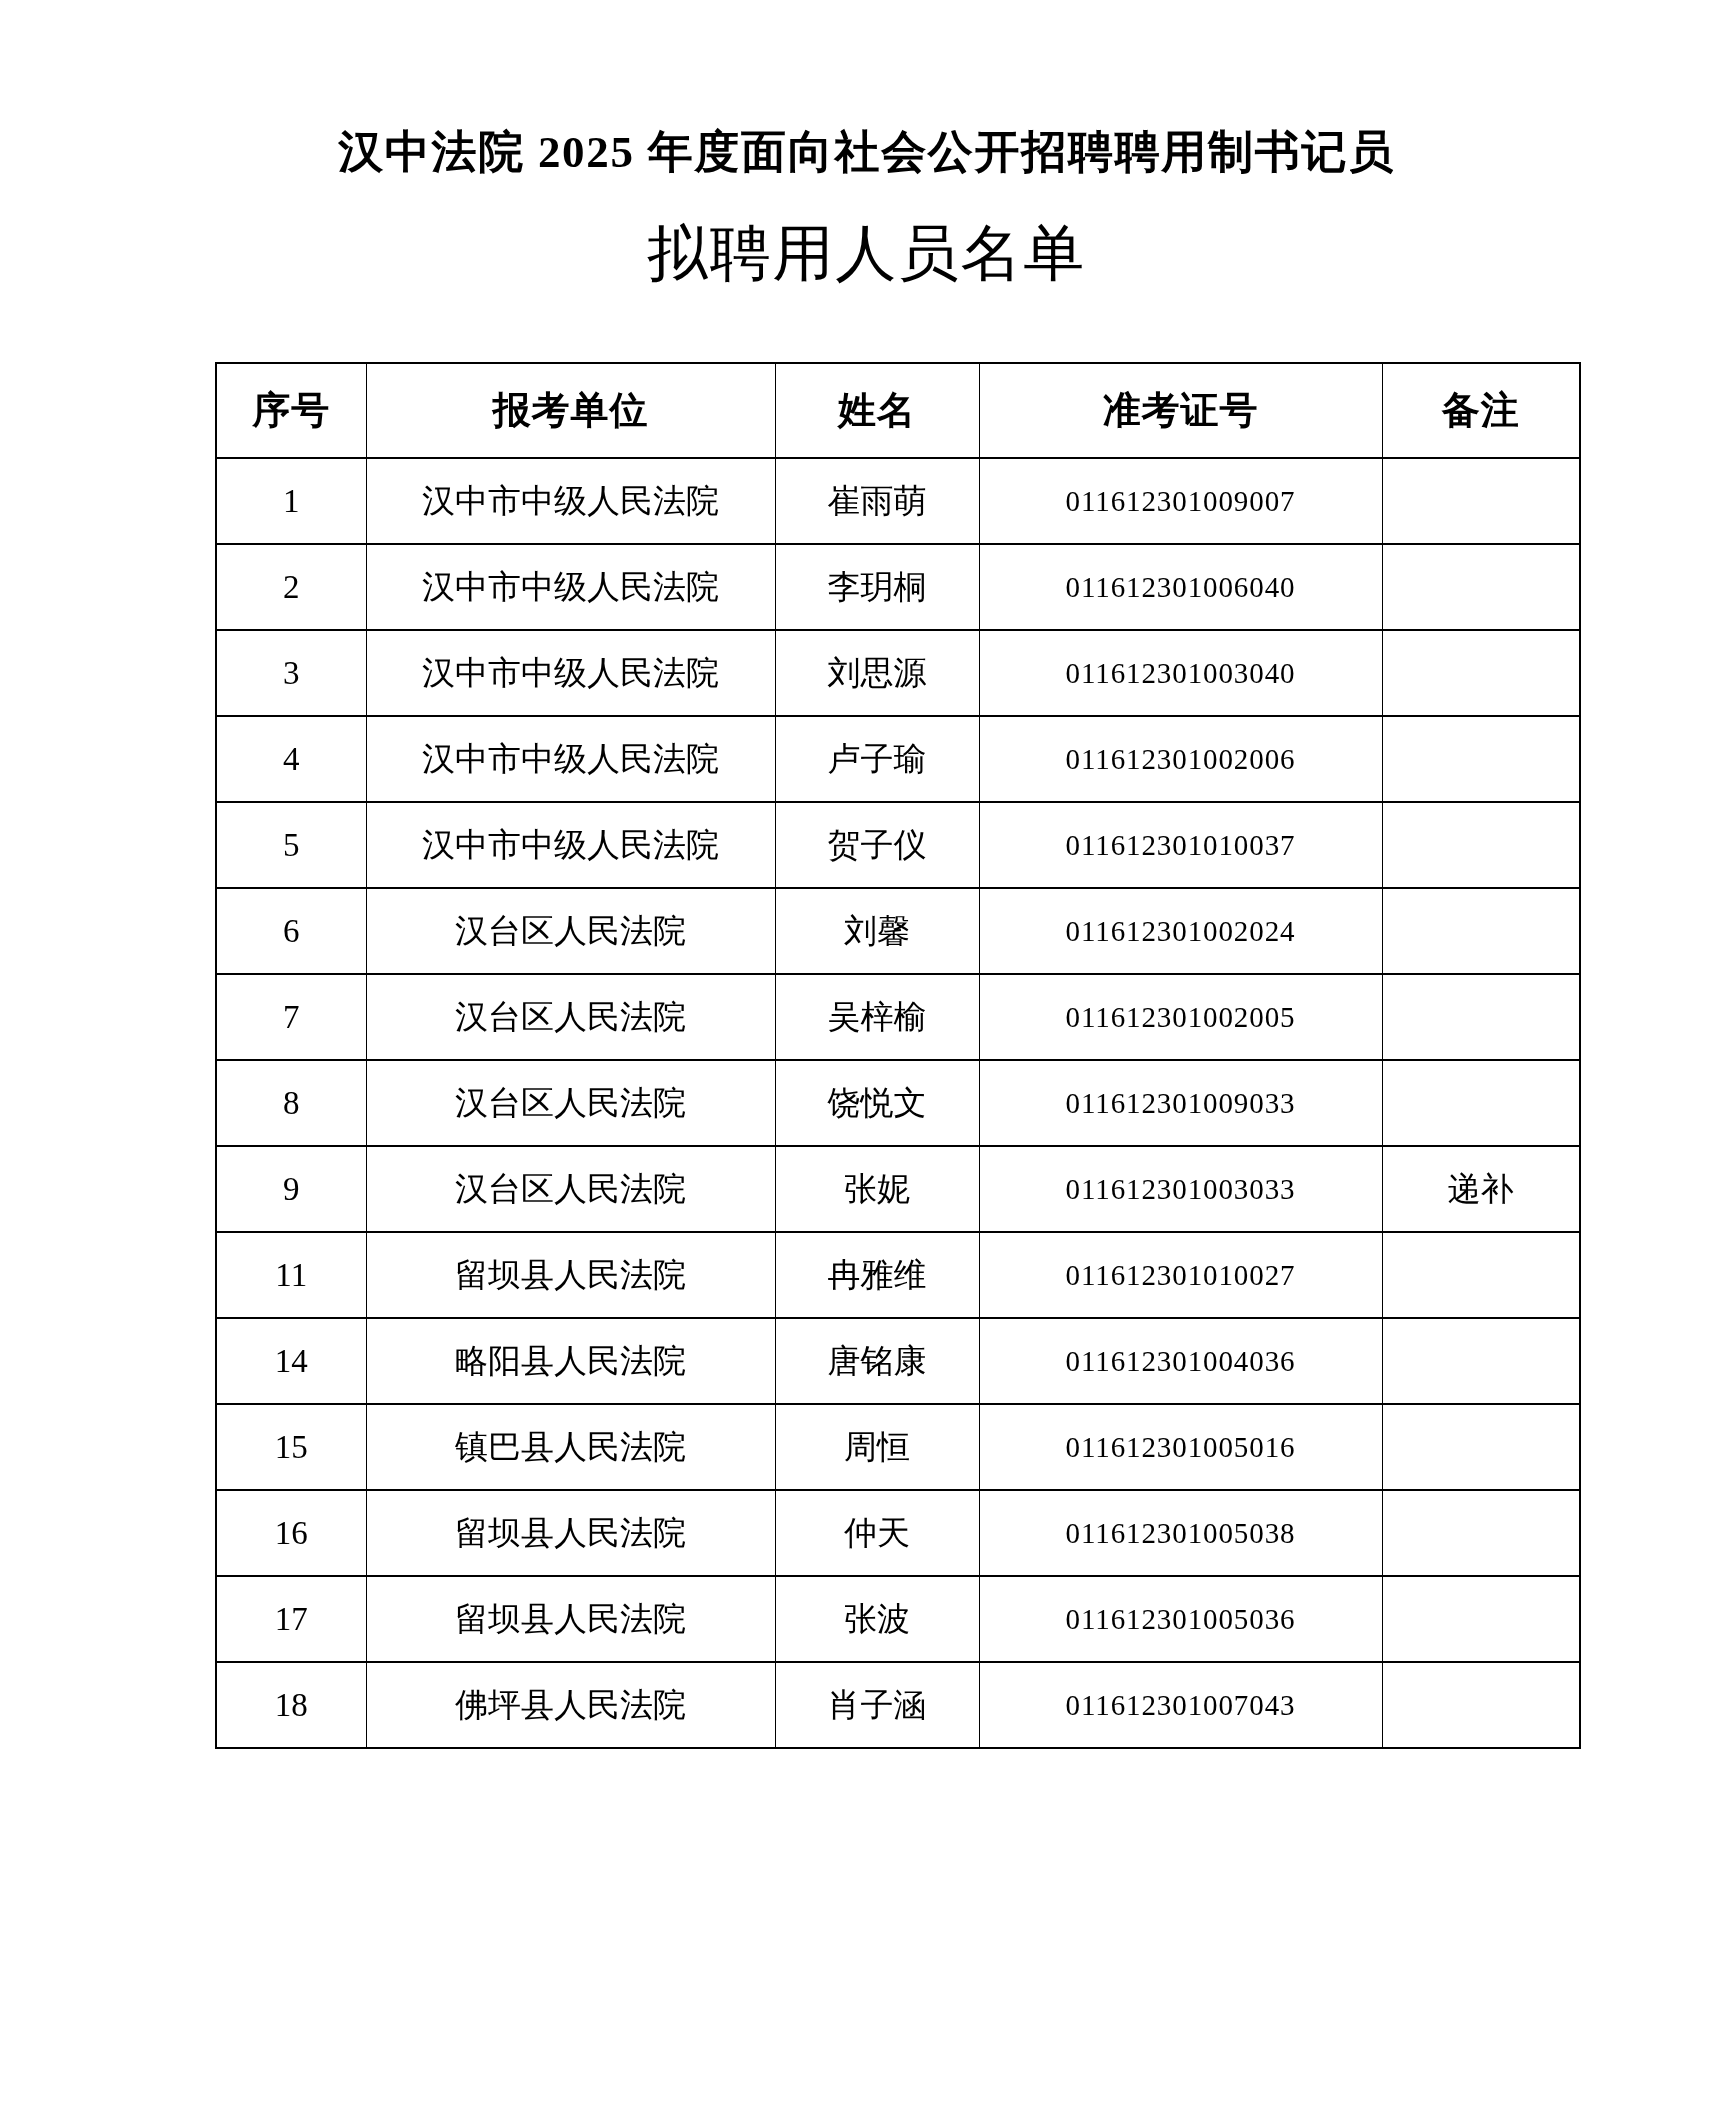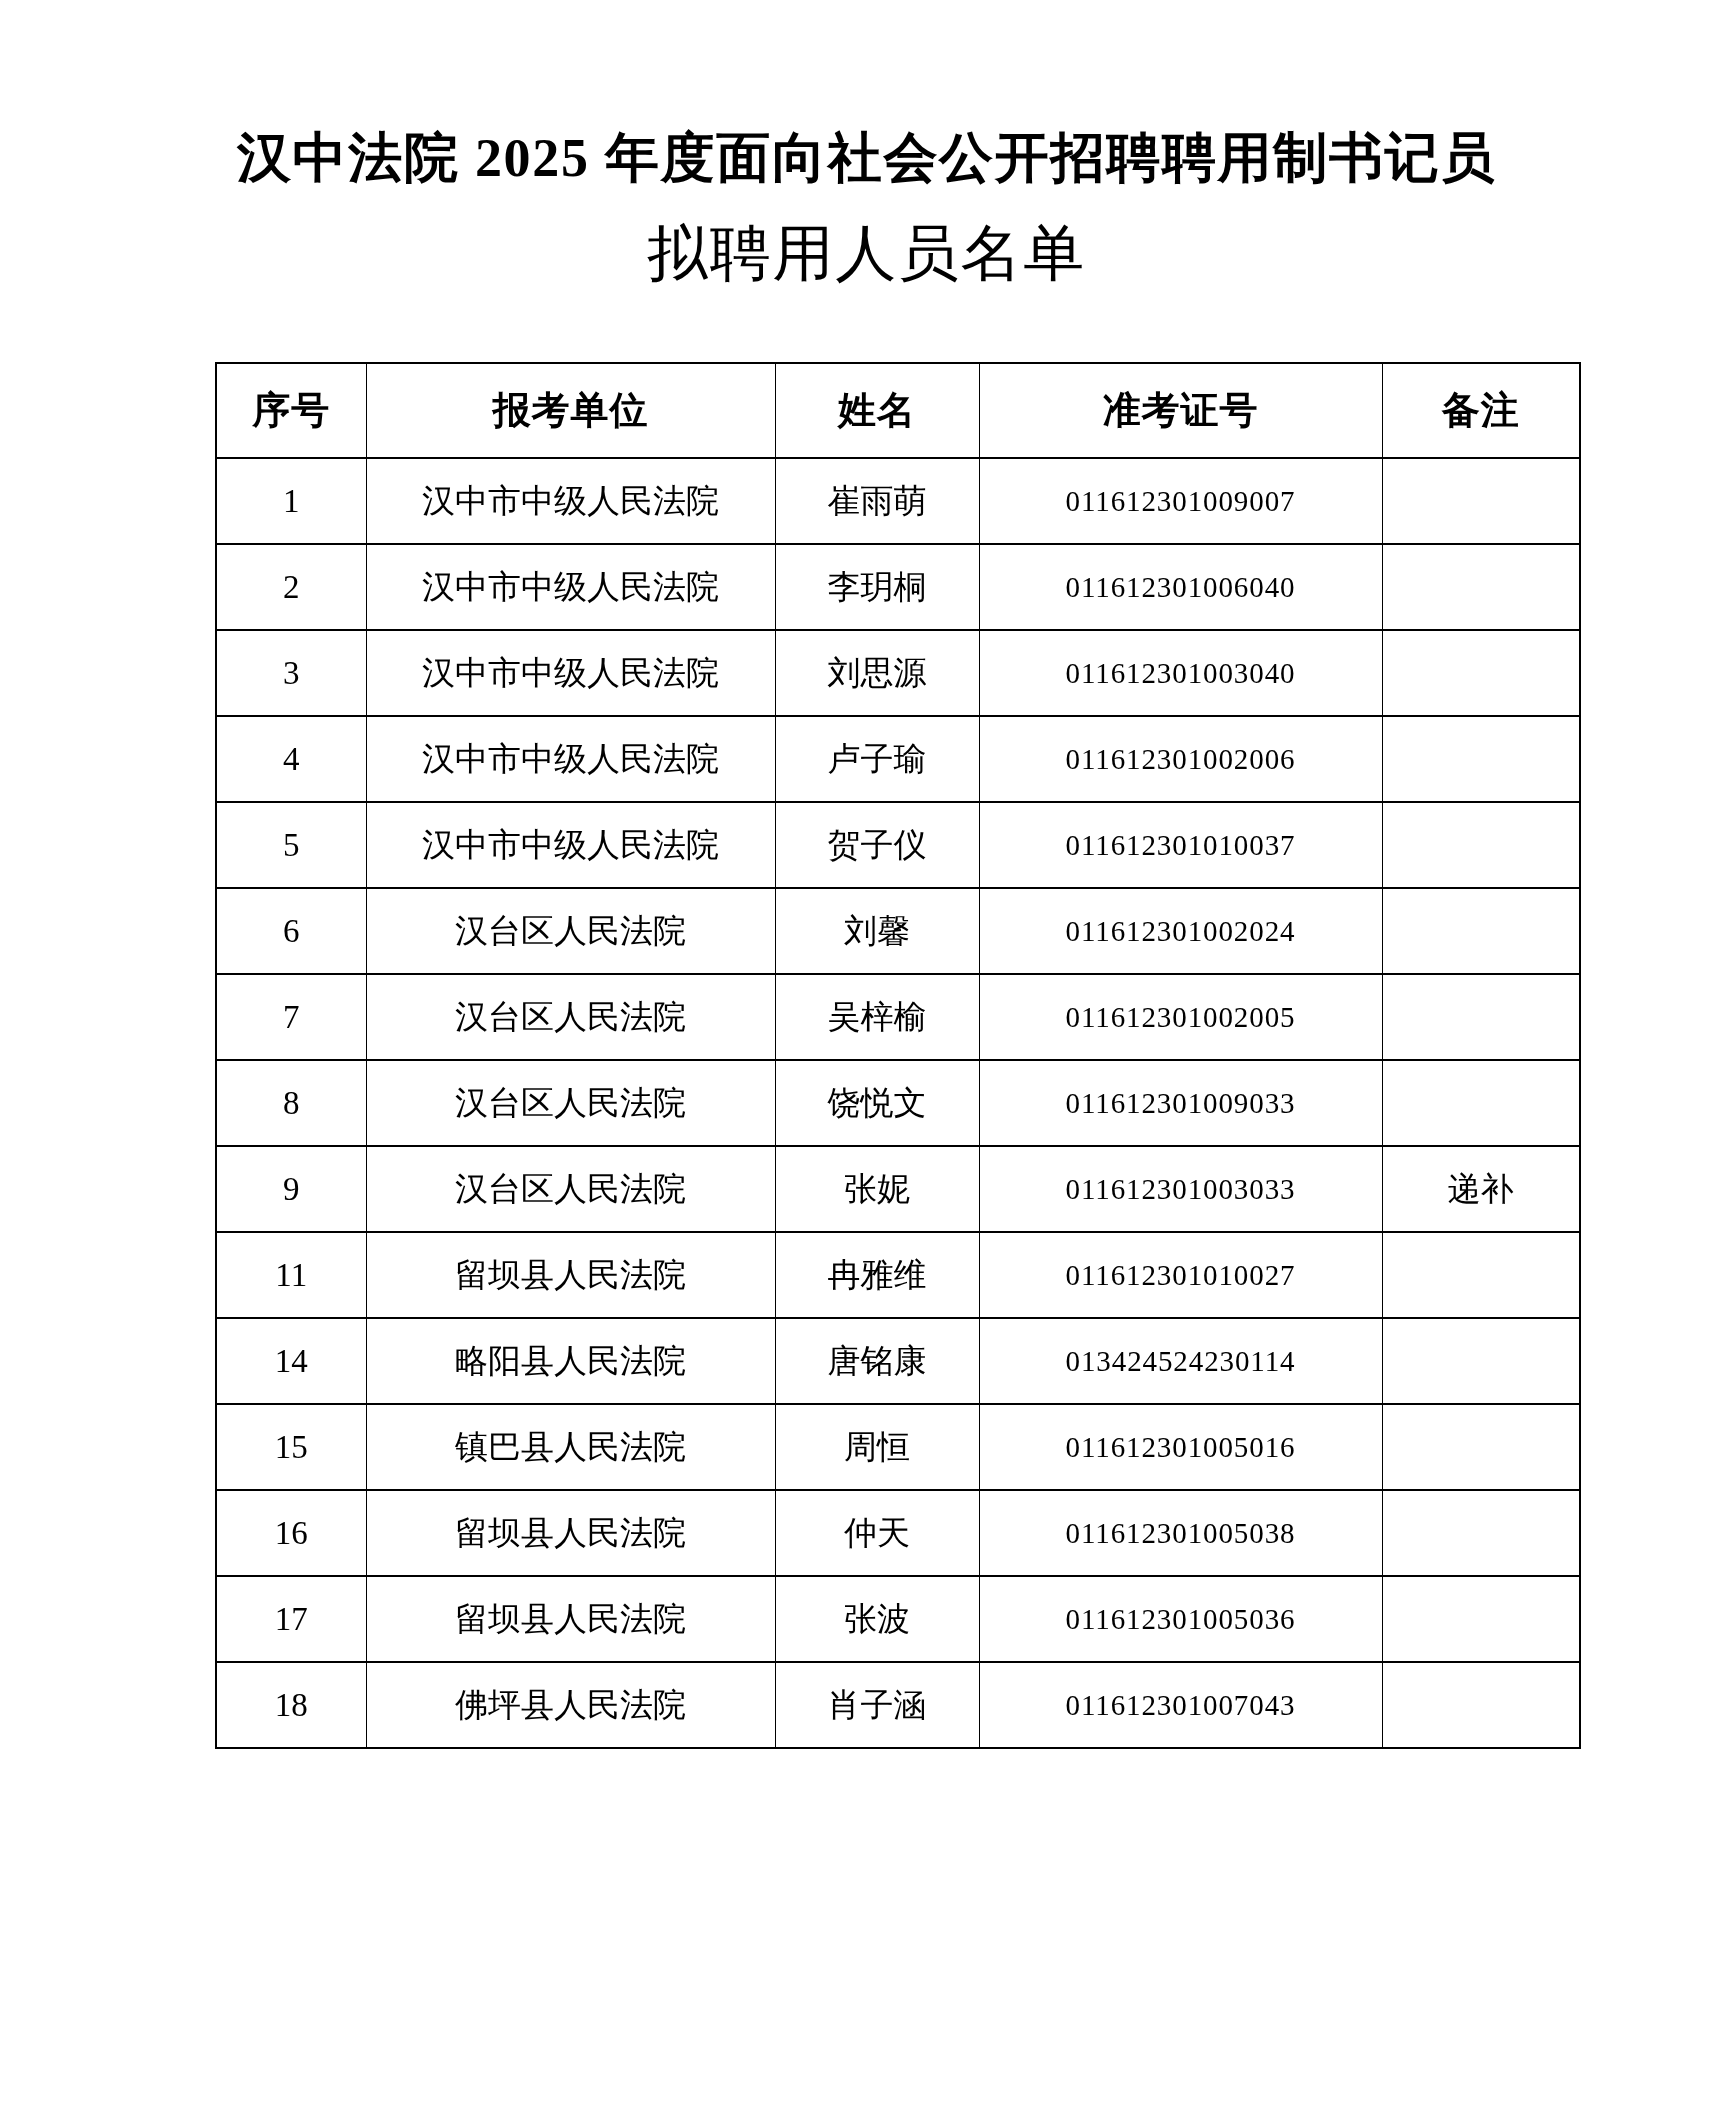--- a/index.html
+++ b/index.html
@@ -13,21 +13,21 @@
       position: relative;
       font-family: "Liberation Serif", "DejaVu Serif", serif;
       color: #000000;
     }
     .doc-title {
       position: absolute;
       top: 122px;
       left: 0;
       width: 100%;
       text-align: center;
-      font-size: 54px;
+      font-size: 45px;
       font-weight: bold;
       letter-spacing: 1.7px;
       white-space: pre;
     }
     .doc-subtitle {
       position: absolute;
       top: 213px;
       left: 0;
       width: 100%;
       text-align: center;
@@ -163,21 +163,21 @@
       <td>11</td>
       <td>留坝县人民法院</td>
       <td>冉雅维</td>
       <td class="ticket">011612301010027</td>
       <td></td>
     </tr>
     <tr>
       <td>14</td>
       <td>略阳县人民法院</td>
       <td>唐铭康</td>
-      <td class="ticket">013424524230114</td>
+      <td class="ticket">011612301004036</td>
       <td></td>
     </tr>
     <tr>
       <td>15</td>
       <td>镇巴县人民法院</td>
       <td>周恒</td>
       <td class="ticket">011612301005016</td>
       <td></td>
     </tr>
     <tr>

